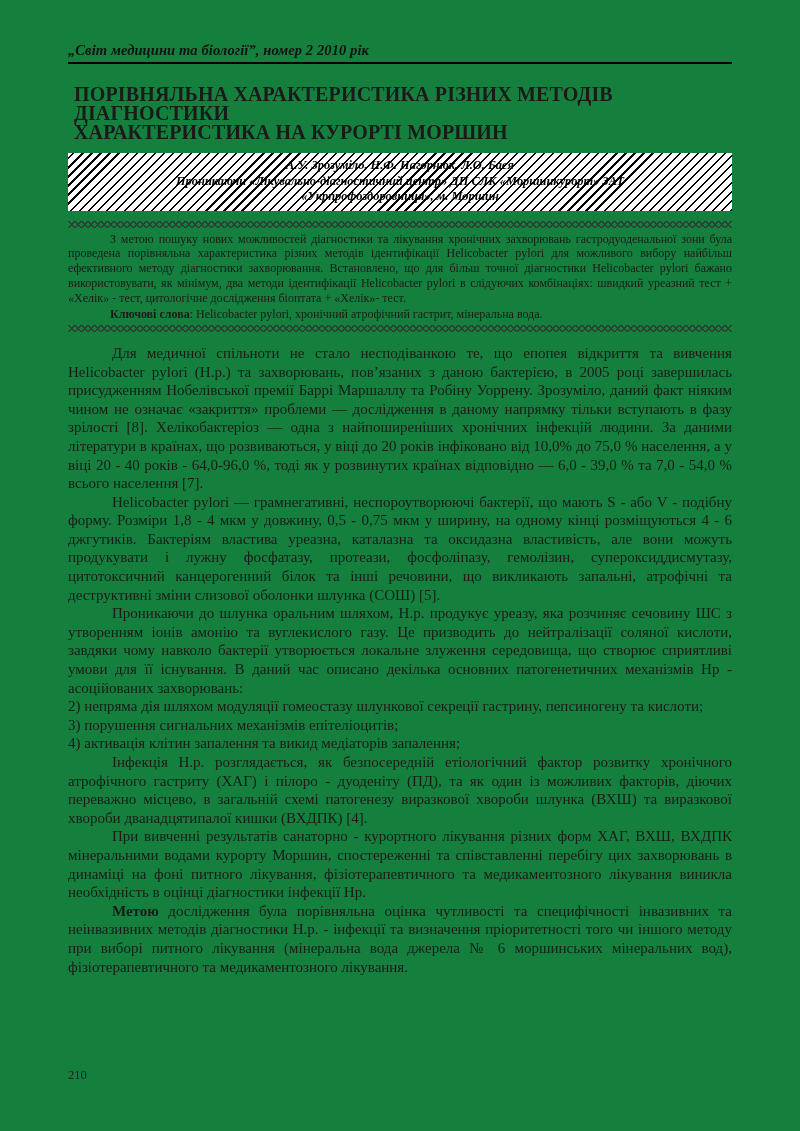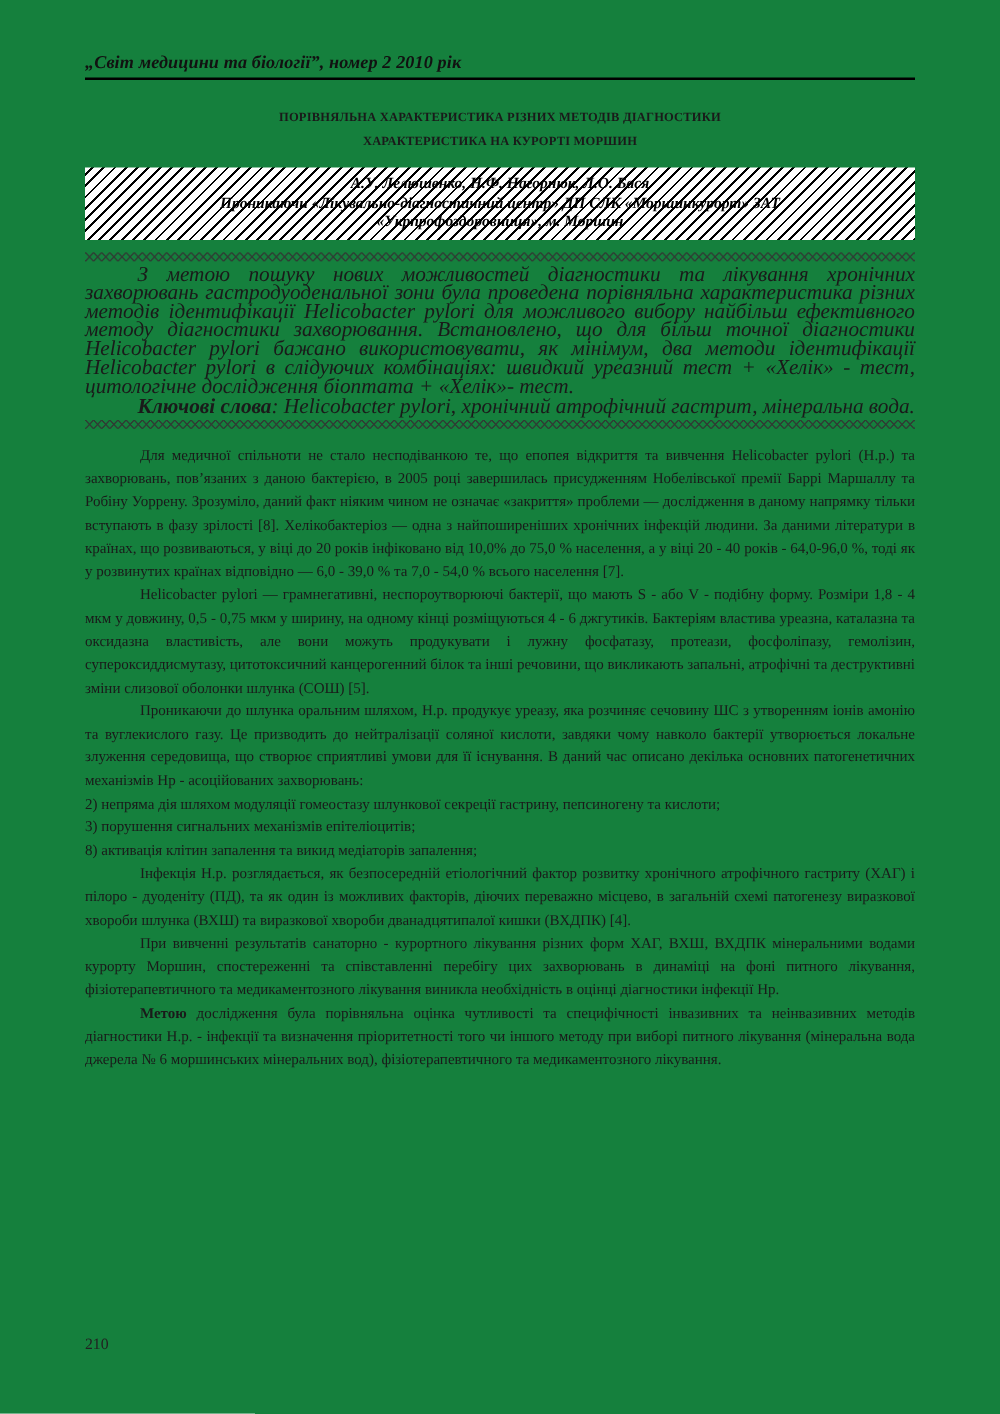--- a/index.html
+++ b/index.html
@@ -37,23 +37,23 @@
     padding-bottom: 3px;
   }
   .head-rule {
     border-top: 2.2px solid #000;
     width: 100%;
     margin-bottom: 21px;
   }
 
   
   .article-title {
-    text-align: center;
+    text-align: left;
     font-weight: bold;
-    font-size: 10px;
+    font-size: 20px;
     line-height: 19px;
     letter-spacing: 0.15px;
     margin: 0 6px 11px 6px;
   }
   .article-title .t-line { display: block; }
 
   
   .authors-block {
     position: relative;
     width: 100%;
@@ -83,40 +83,39 @@
     height: 7px;
     width: 100%;
     background-image:
       repeating-linear-gradient(135deg, #333 0 1px, transparent 1px 4.6px),
       repeating-linear-gradient(45deg, #333 0 1px, transparent 1px 4.6px);
     background-size: 6.5px 7px, 6.5px 7px;
     background-repeat: repeat-x, repeat-x;
     opacity: .9;
   }
   .abstract {
-    font-size: 17px;
+    font-size: 12px;
     line-height: 14.9px;
     text-align: justify;
     text-justify: inter-word;
     padding: 4px 0 3px 0;
-    font-style: italic;
   }
   .abstract p {
     margin: 0;
     text-indent: 42px;
   }
   .abstract p.kw {
     text-indent: 42px;
     margin-top: 1px;
   }
   .kw b { font-weight: bold; }
 
   
   .body-text {
-    font-size: 12px;
+    font-size: 15px;
     line-height: 18.6px;
     text-align: justify;
     text-justify: inter-word;
     margin-top: 12px;
   }
   .body-text p {
     margin: 0;
     text-indent: 44px;
   }
   .body-text p.no-indent { text-indent: 0; }
@@ -142,41 +141,41 @@
     <div class="running-head">„Світ медицини та біології”, номер 2 2010 рік</div>
     <div class="head-rule"></div>
 
     <div class="article-title">
       <span class="t-line">ПОРІВНЯЛЬНА  ХАРАКТЕРИСТИКА РІЗНИХ  МЕТОДІВ ДІАГНОСТИКИ</span>
       <span class="t-line">ХАРАКТЕРИСТИКА НА КУРОРТІ МОРШИН</span>
     </div>
 
     <div class="authors-block">
       <div class="authors-inner">
-        <span class="a-line">А.У. Лелюшенко, Н.Ф. Нагорнюк, Л.О. Бася</span>
+        <span class="a-line">А.У. Зрозуміло, Н.Ф. Нагорнюк, Л.О. Бася</span>
         <span class="a-line">Проникаючи «Лікувально-діагностичний центр» ДП СЛК «Моршинкурорт» ЗАТ</span>
         <span class="a-line">«Укрпрофоздоровниця», м. Моршин</span>
       </div>
     </div>
 
     <div class="wave"></div>
     <div class="abstract">
       <p>З метою пошуку нових можливостей діагностики та лікування хронічних захворювань гастродуоденальної зони була проведена порівняльна характеристика різних методів ідентифікації Helicobacter pylori для можливого вибору найбільш ефективного методу діагностики захворювання. Встановлено, що для більш точної діагностики Helicobacter pylori бажано використовувати, як мінімум, два методи ідентифікації Helicobacter pylori в слідуючих комбінаціях: швидкий  уреазний тест + «Хелік» - тест, цитологічне дослідження біоптата +  «Хелік»- тест.</p>
       <p class="kw"><b>Ключові слова</b><span>: Helicobacter pylori, хронічний атрофічний гастрит, мінеральна вода.</span></p>
     </div>
     <div class="wave"></div>
 
     <div class="body-text">
       <p>Для медичної спільноти не стало несподіванкою те, що епопея відкриття та вивчення Helicobacter pylori (H.p.) та захворювань, пов’язаних з даною бактерією, в 2005 році завершилась присудженням Нобелівської премії Баррі Маршаллу та Робіну Уоррену. Зрозуміло, даний факт ніяким чином не означає «закриття» проблеми — дослідження в даному напрямку тільки вступають в фазу зрілості [8]. Хелікобактеріоз — одна з найпоширеніших хронічних інфекцій людини. За даними літератури в країнах, що розвиваються, у віці до 20 років інфіковано від 10,0% до 75,0 % населення, а у віці 20 - 40 років - 64,0-96,0 %, тоді як у розвинутих країнах відповідно — 6,0 - 39,0 % та 7,0 - 54,0 % всього населення [7].</p>
       <p>Helicobacter pylori — грамнегативні, неспороутворюючі бактерії, що мають S - або V - подібну форму. Розміри 1,8 - 4 мкм у довжину, 0,5 - 0,75 мкм у ширину, на одному кінці розміщуються 4 - 6 джгутиків. Бактеріям властива уреазна, каталазна та оксидазна властивість, але вони можуть продукувати і лужну фосфатазу, протеази, фосфоліпазу, гемолізин, супероксиддисмутазу, цитотоксичний канцерогенний білок та інші речовини, що викликають запальні, атрофічні та деструктивні зміни слизової оболонки шлунка (СОШ) [5].</p>
       <p>Проникаючи до шлунка оральним шляхом, H.p. продукує уреазу, яка розчиняє сечовину ШС з утворенням іонів амонію та вуглекислого газу.     Це призводить до нейтралізації соляної кислоти, завдяки чому навколо бактерії утворюється локальне злуження середовища, що створює сприятливі умови для її існування. В даний час описано декілька основних патогенетичних механізмів    Hp - асоційованих захворювань:</p>
 
       <p class="list-item">2) непряма дія шляхом модуляції гомеостазу шлункової секреції гастрину, пепсиногену та кислоти;</p>
       <p class="list-item">3) порушення сигнальних механізмів епітеліоцитів;</p>
-      <p class="list-item">8) активація клітин запалення та викид медіаторів запалення;</p>
+      <p class="list-item">4) активація клітин запалення та викид медіаторів запалення;</p>
 
       <p>Інфекція H.p. розглядається, як безпосередній етіологічний фактор розвитку хронічного атрофічного гастриту (ХАГ) і пілоро - дуоденіту (ПД), та як один із можливих факторів, діючих переважно місцево, в загальній схемі патогенезу виразкової хвороби шлунка (ВХШ) та виразкової хвороби дванадцятипалої кишки (ВХДПК) [4].</p>
       <p>При вивченні результатів санаторно - курортного лікування різних форм ХАГ, ВХШ, ВХДПК мінеральними водами курорту Моршин, спостереженні та співставленні перебігу цих захворювань в динаміці на фоні питного лікування, фізіотерапевтичного та медикаментозного лікування виникла необхідність в оцінці діагностики інфекції Hp.</p>
 
       <p><b>Метою</b><span> дослідження була порівняльна оцінка чутливості та специфічності інвазивних та неінвазивних методів діагностики H.p. - інфекції та визначення пріоритетності того чи іншого методу при виборі питного лікування (мінеральна вода джерела № 6 моршинських мінеральних вод), фізіотерапевтичного та медикаментозного лікування.</span></p>
 
     </div>
 
   </div>
 

